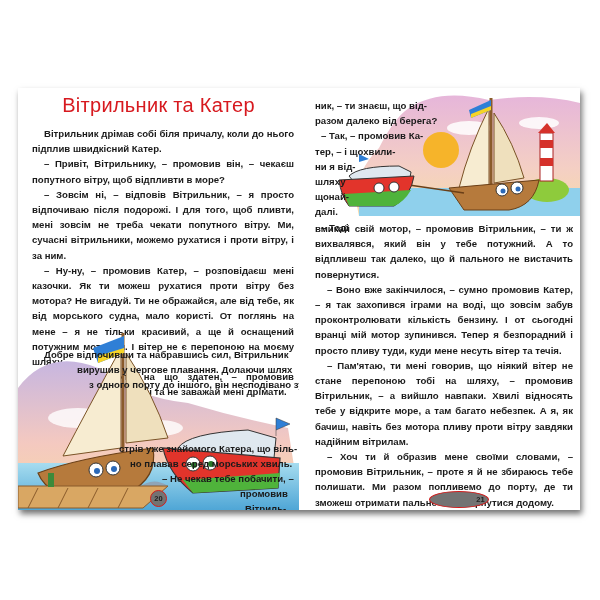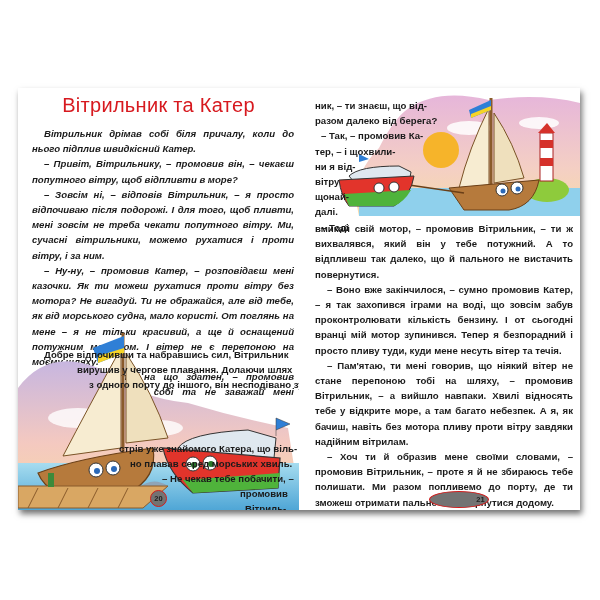--- a/index.html
+++ b/index.html
@@ -17,21 +17,21 @@
   svg{position:absolute;}
 </style>
 </head>
 <body>
 
 <div class="book">
 
   <div class="page page-left">
     <div class="title">Вітрильник та Катер</div>
 
-    <div class="txt" style="left:14px;top:38px;width:262px;font-style:italic;">
+    <div class="txt" style="left:14px;top:38px;width:262px;">
       <p>Вітрильник дрімав собі біля причалу, коли до нього підплив швидкісний Катер.</p>
       <p>– Привіт, Вітрильнику, – промовив він, – чекаєш попутного вітру, щоб відпливти в море?</p>
       <p>– Зовсім ні, – відповів Вітрильник, – я просто відпочиваю після подорожі. І для того, щоб пливти, мені зовсім не треба чекати попутного вітру. Ми, сучасні вітрильники, можемо рухатися і проти вітру, і за ним.</p>
       <p>– Ну-ну, – промовив Катер, – розповідаєш мені казочки. Як ти можеш рухатися проти вітру без мотора? Не вигадуй. Ти не ображайся, але від тебе, як від морського судна, мало користі. От поглянь на мене – я не тільки красивий, а ще й оснащений потужним мотором. І вітер не є перепоною на моєму шляху.</p>
       <p>– Побачимо, хто на що здатен, – промовив Вітрильник, – пливи собі та не заважай мені дрімати.</p>
     </div>
 
     <svg style="left:0;top:220px;" width="281" height="202" viewBox="0 0 281 202">
       <defs>
         <linearGradient id="skyL" x1="0" y1="0" x2="0" y2="1">
@@ -135,21 +135,21 @@
         <circle cx="55" cy="99" r="5" fill="#fff" stroke="#333"></circle>
       <path d="M20,78 L20,66 L30,71 L20,74" fill="#2f7fd6"></path>
     </svg>
 
     <div class="lines" style="left:16px;top:10px;">
       <div>ник, – ти знаєш, що від-</div>
       <div>разом далеко від берега?</div>
       <div style="left:6px;">– Так, – промовив Ка-</div>
       <div>тер, – і щохвили-</div>
       <div>ни я від-</div>
-      <div>вітру</div>
+      <div>шляху</div>
       <div>щонай-</div>
       <div>далі.</div>
       <div style="left:6px;">– Тоді</div>
     </div>
 
     <div class="txt" style="left:16px;top:133px;width:258px;">
       <p style="text-indent:0;">вмикай свій мотор, – промовив Вітрильник, – ти ж вихвалявся, який він у тебе потужний. А то відпливеш так далеко, що й пального не вистачить повернутися.</p>
       <p>– Воно вже закінчилося, – сумно промовив Катер, – я так захопився іграми на воді, що зовсім забув проконтролювати кількість бензину. І от сьогодні вранці мій мотор зупинився. Тепер я безпорадний і просто пливу туди, куди мене несуть вітер та течія.</p>
       <p>– Пам'ятаю, ти мені говорив, що ніякий вітер не стане перепоною тобі на шляху, – промовив Вітрильник, – а вийшло навпаки. Хвилі відносять тебе у відкрите море, а там багато небезпек. А я, як бачиш, навіть без мотора пливу проти вітру завдяки надійним вітрилам.</p>
       <p>– Хоч ти й образив мене своїми словами, – промовив Вітрильник, – проте я й не збираюсь тебе полишати. Ми разом попливемо до порту, де ти зможеш отримати пальне та повернутися додому.</p>

